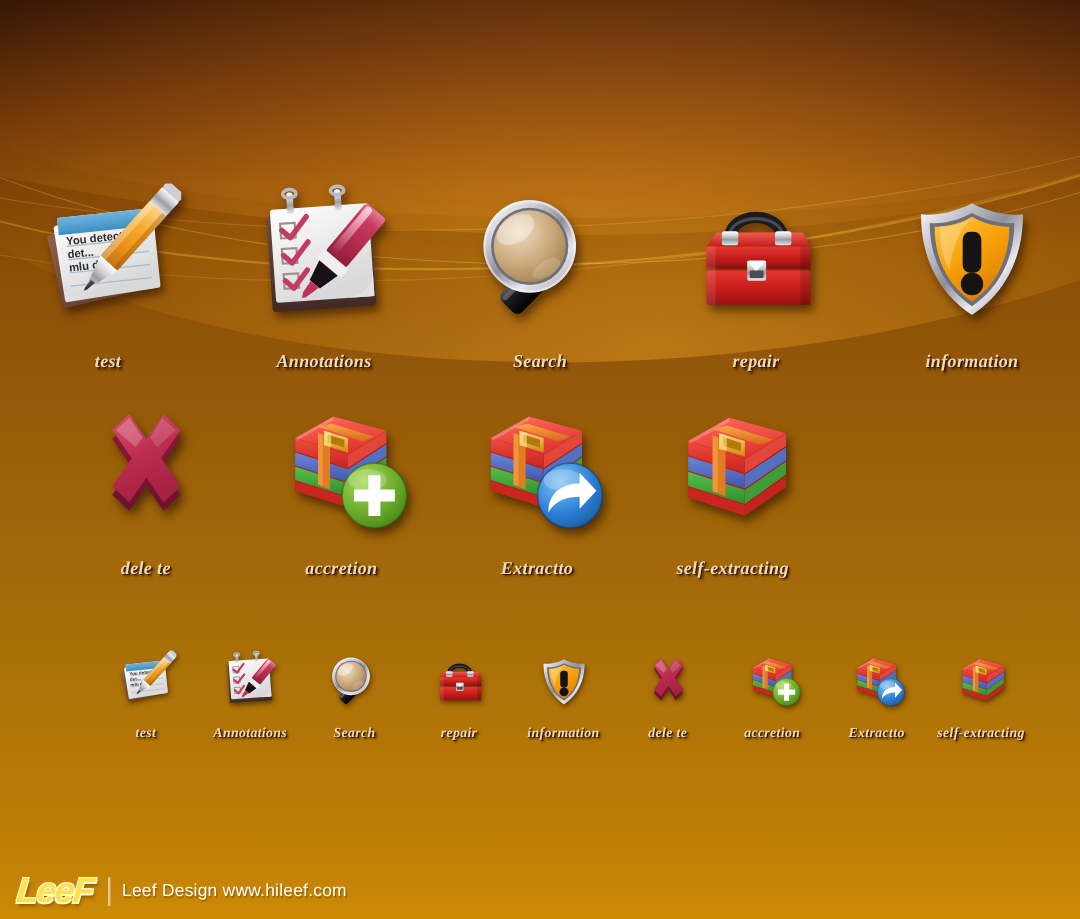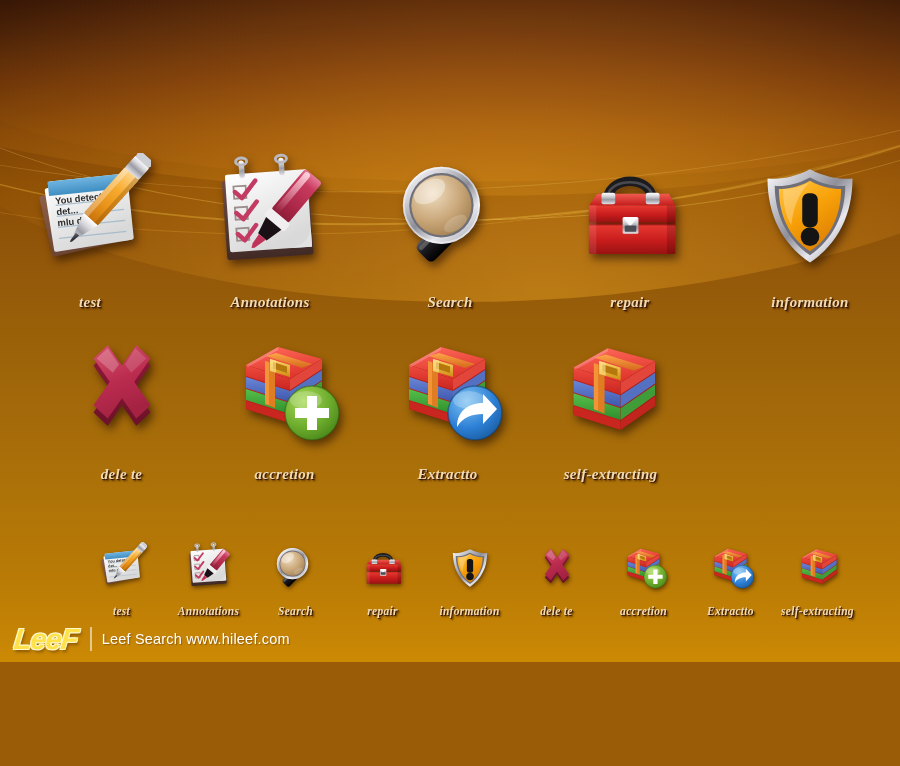--- a/index.html
+++ b/index.html
@@ -7,21 +7,21 @@
   html,body { width:900px; height:766px; overflow:hidden; }
   body {
     font-family:"Liberation Serif", serif;
     background:#9a5c06;
     position:relative;
   }
 
   
   #stage {
     position:absolute; inset:0;
-    width:900px; height:662px;
+    width:900px; height:766px;
     overflow:hidden;
     background:
       linear-gradient(to bottom,
         #2b1004 0%,
         #3d1a06 5%,
         #5c2a06 12%,
         #7a3f05 20%,
         #8a4d04 28%,
         #92560a 38%,
         #9a6008 50%,
@@ -660,16 +660,16 @@
             <use href="#sym-archive" width="50" height="50"></use>
           </svg>
       </div>
       <div class="label-sm">self-extracting</div>
     </div>
   </div>
 
   <div id="footer">
     <div id="brand">LeeF</div>
     <div id="brand-divider"></div>
-    <div id="brand-sub">Leef  Search  www.hileef.com</div>
+    <div id="brand-sub">Leef  Design  www.hileef.com</div>
   </div>
 
 </div>
 
 </body></html>

